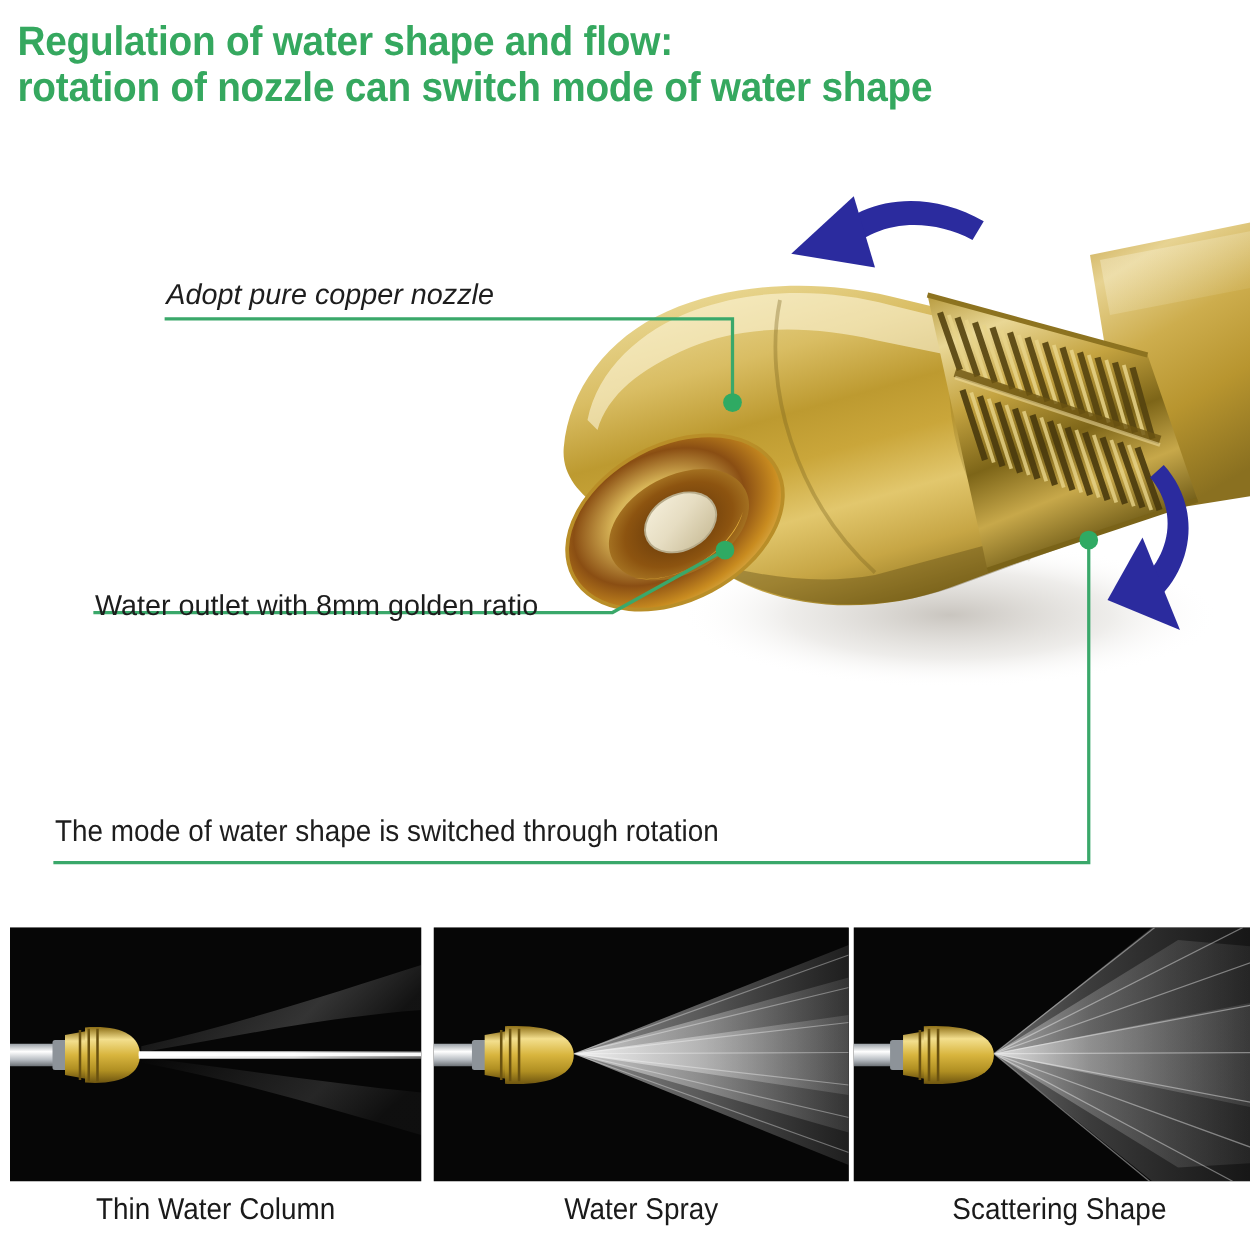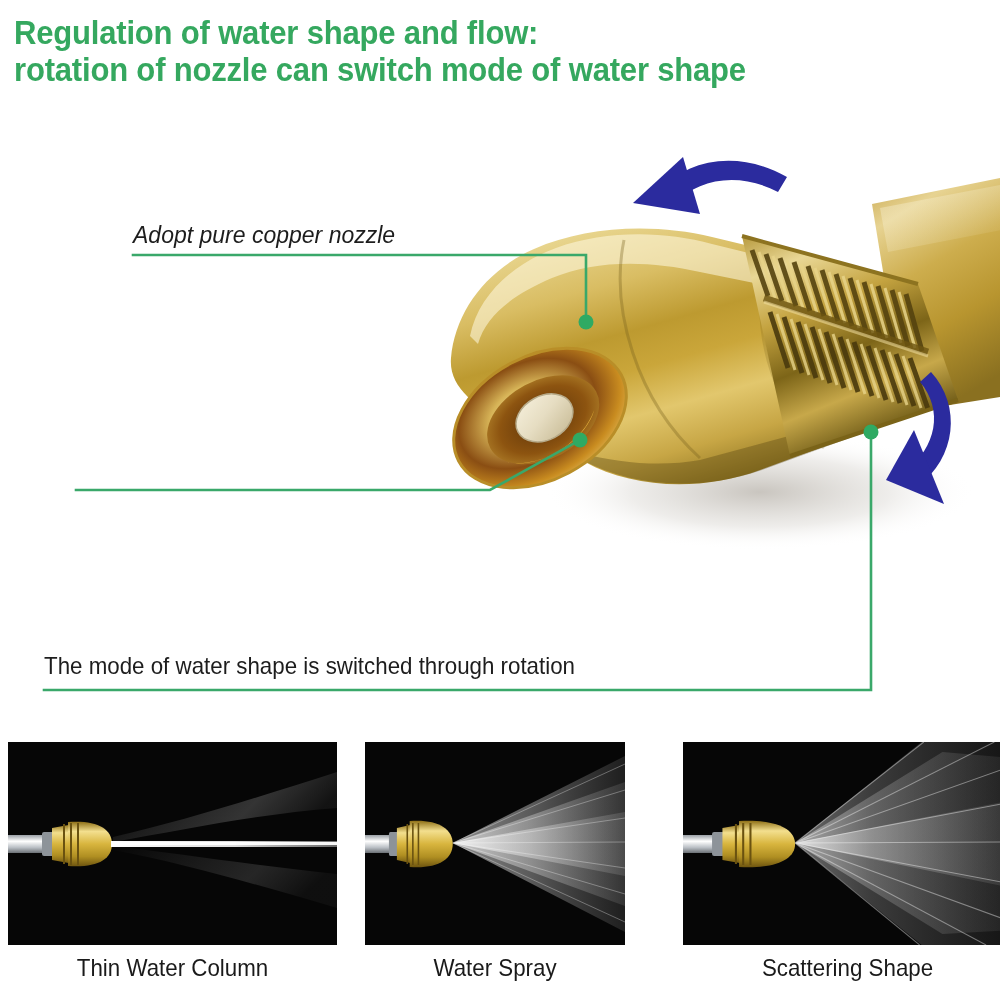--- a/index.html
+++ b/index.html
@@ -55,21 +55,21 @@
     overflow:hidden;
   }
   .panel-caption{
     position:absolute;top:212px;left:0;width:100%;
     text-align:center;
     color:#1a1a1a;
     font-size:24px;
     transform:scaleX(0.93);
   }
   .p1{left:8px;width:329px;}
-  .p2{left:365px;width:260px;}
+  .p2{left:347px;width:332px;}
   .p3{left:683px;width:317px;padding-left:12px;}
 </style>
 </head>
 <body>
 
 <div id="stage">
 
   <div class="title-block">
     <span class="title-line">Regulation of water shape and flow:</span>
     <span class="title-line">rotation of nozzle can switch mode of water shape</span>
@@ -296,20 +296,21 @@
       <path d="M44,590 L871,590 L871,332"></path>
     </g>
     <g fill="#2faa63">
       <circle cx="586" cy="222" r="7.5"></circle>
       <circle cx="580" cy="340" r="7.5"></circle>
       <circle cx="871" cy="332" r="7.5"></circle>
     </g>
   </svg>
 
   <div class="callout-text callout-1">Adopt pure copper nozzle</div>
+  <div class="callout-text callout-2">Water outlet with 8mm golden ratio</div>
   <div class="callout-text callout-3">The mode of water shape is switched through rotation</div>
 
   <div class="panels">
 
     <div class="panel p1">
       <div class="panel-img">
         <svg viewBox="0 0 329 203" preserveAspectRatio="none" style="width:100%;height:100%;display:block;">
           <defs>
             <linearGradient id="jetG" x1="0" y1="0" x2="1" y2="0">
               <stop offset="0%" stop-color="#ffffff" stop-opacity="1"></stop>

